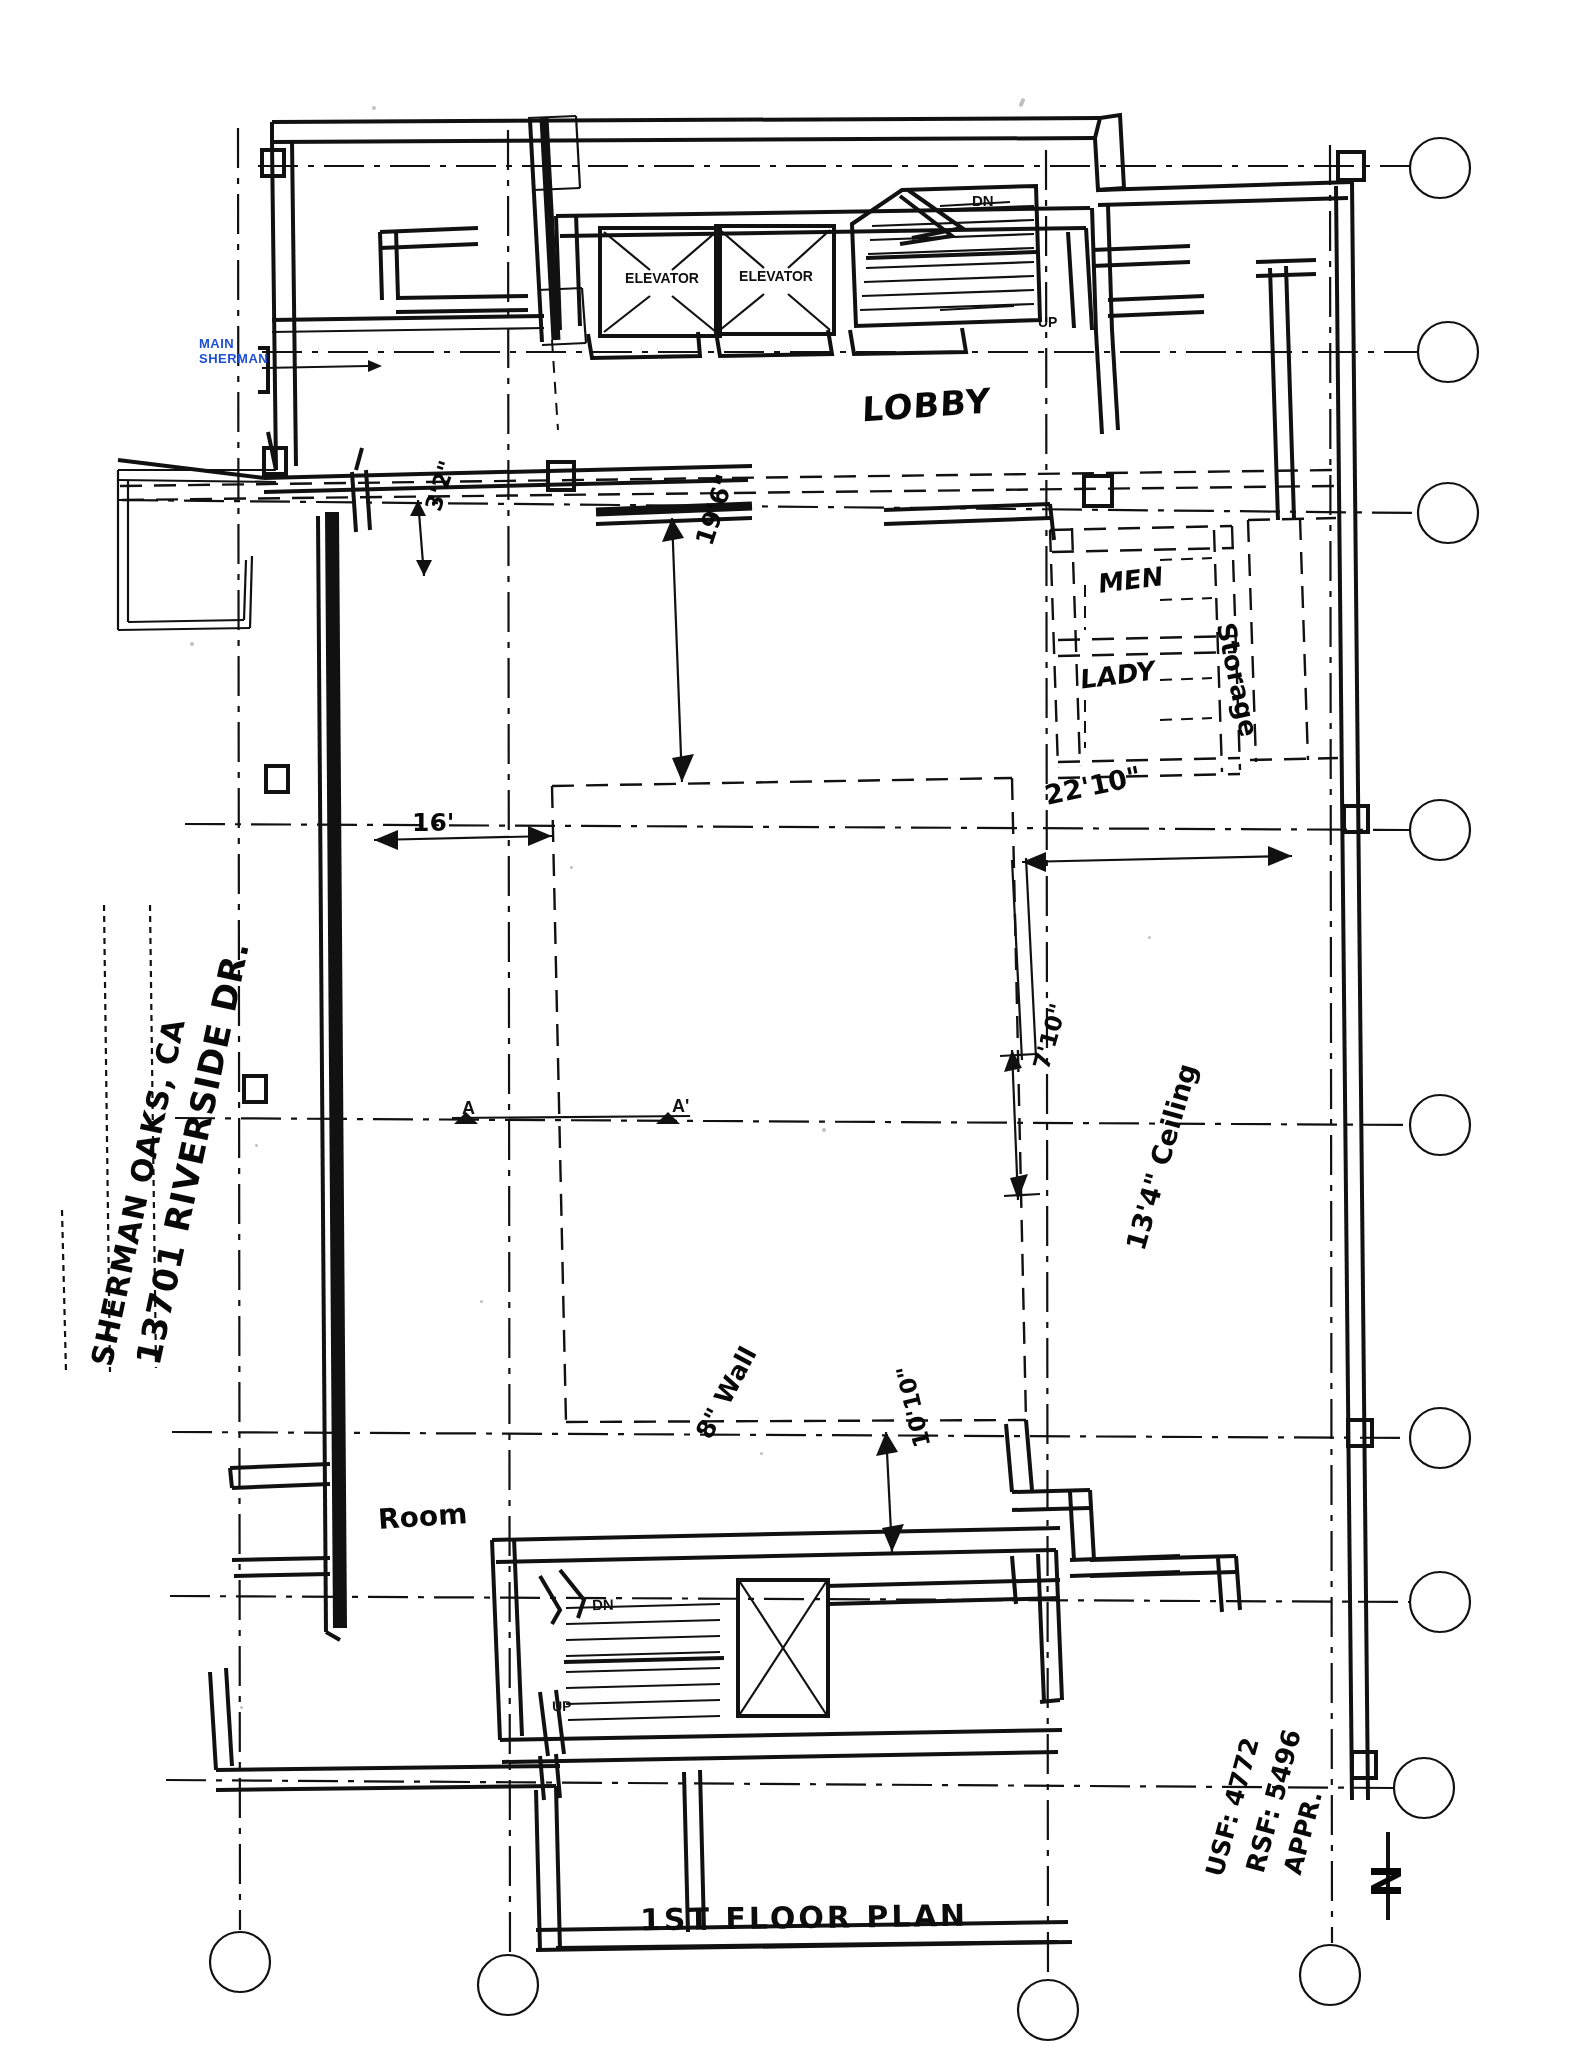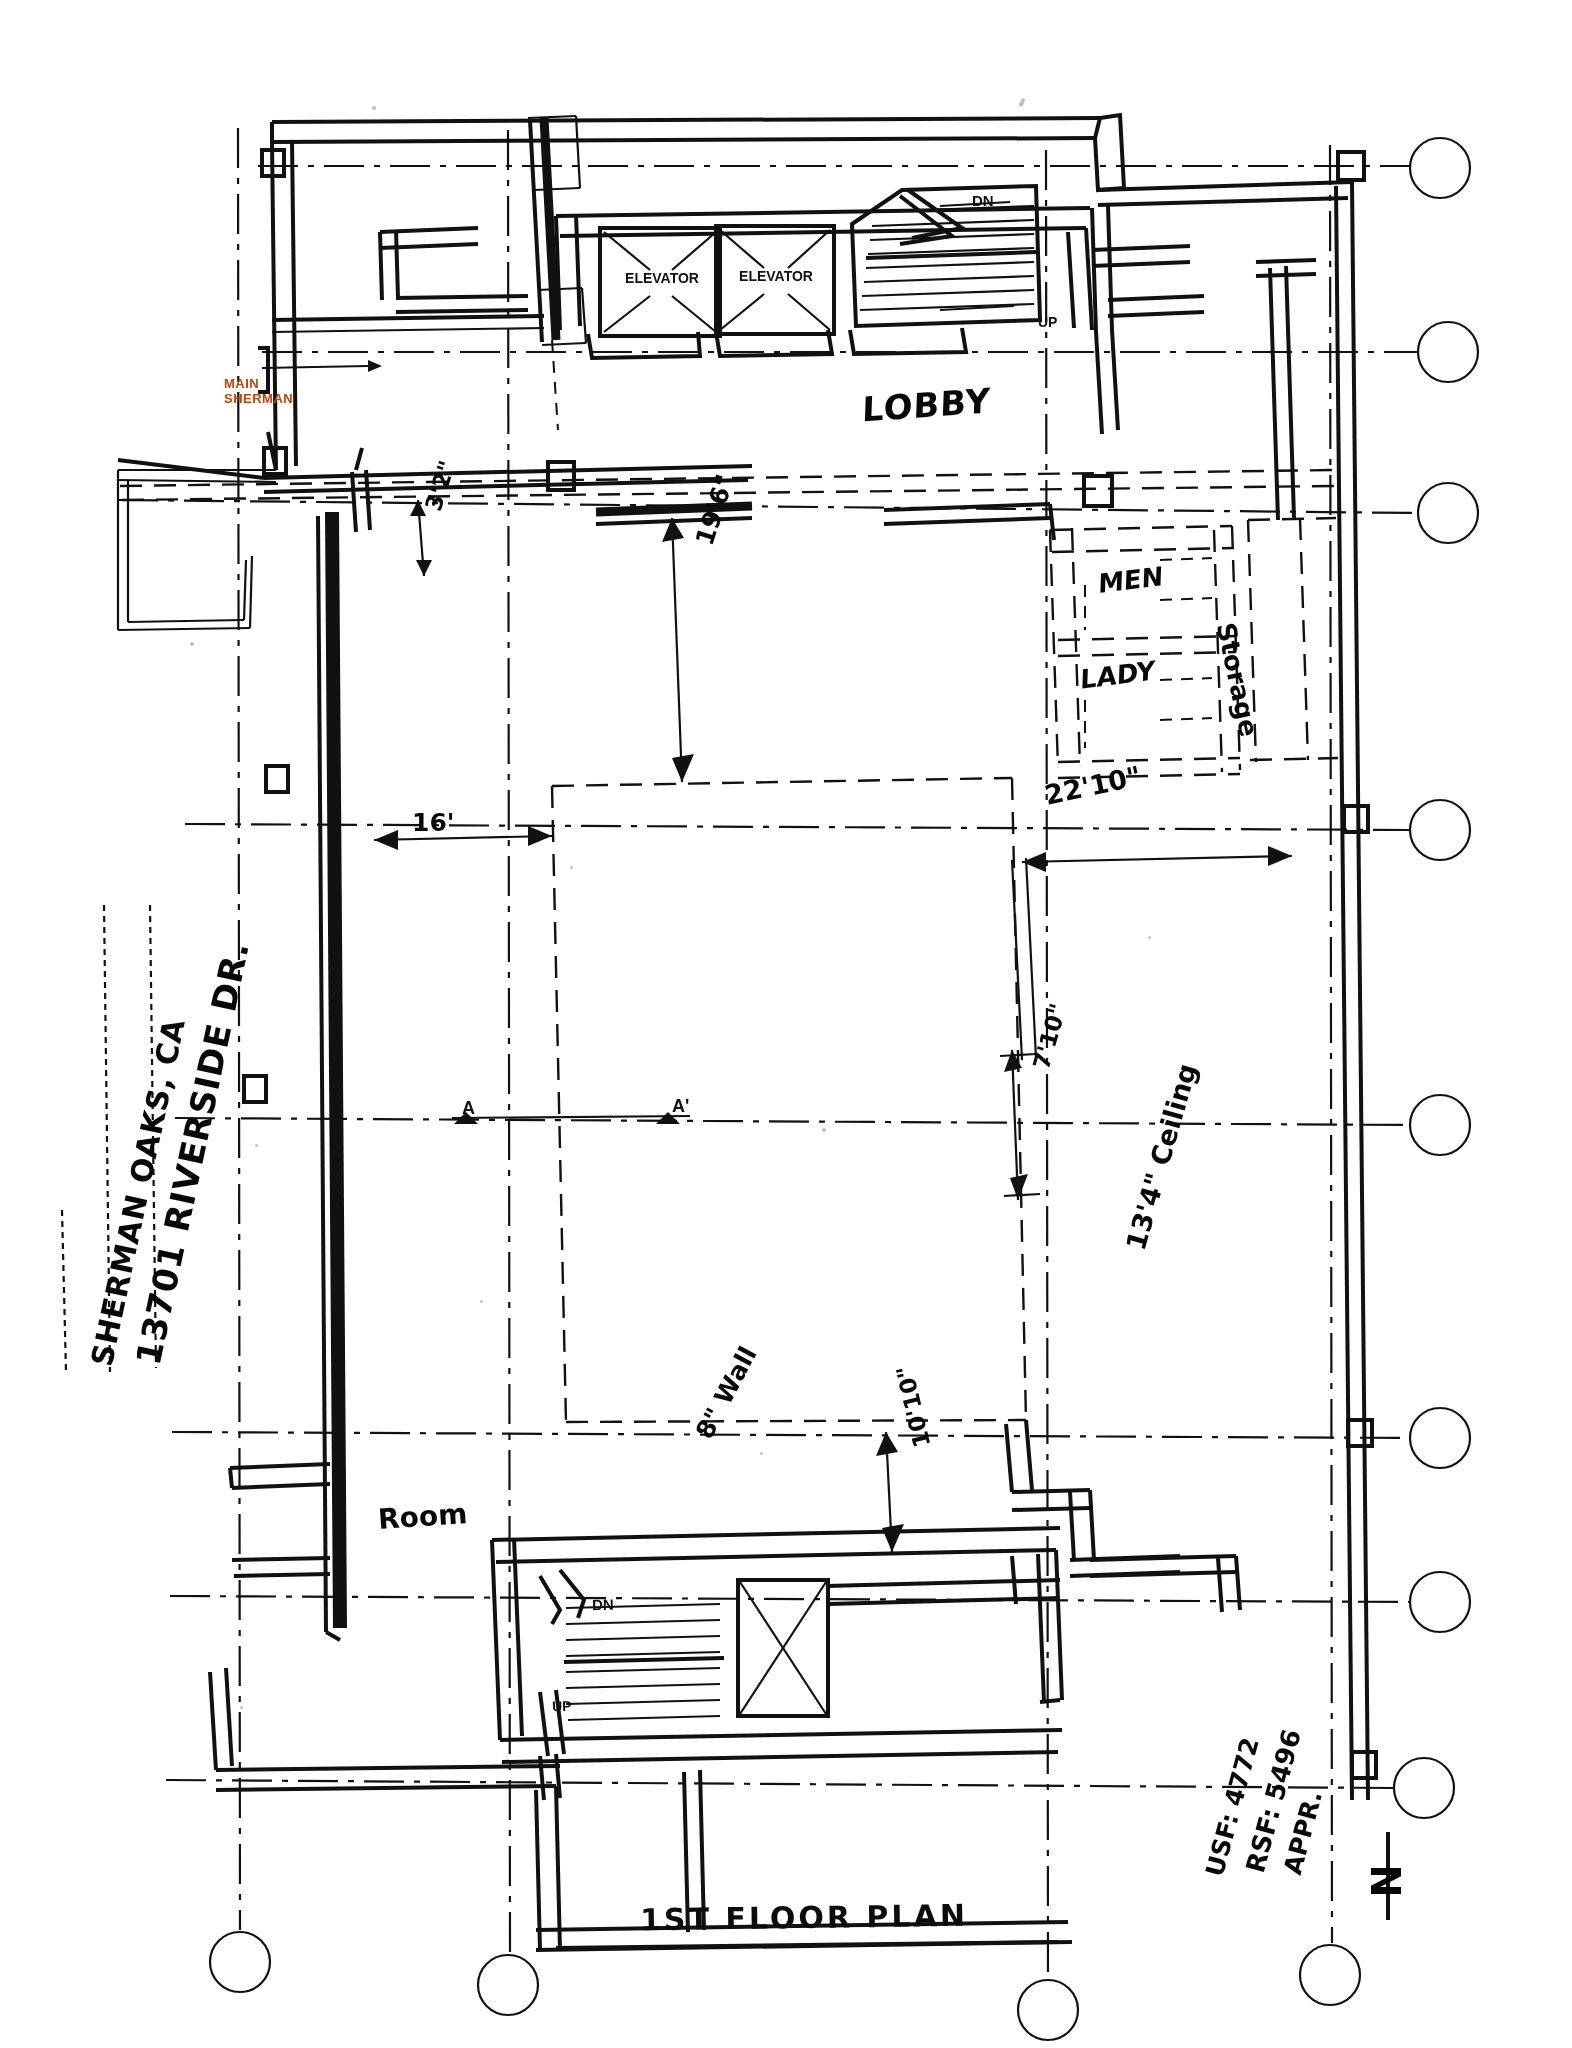--- a/index.html
+++ b/index.html
@@ -373,21 +373,21 @@
     <line class="w thin" x1="62" y1="1210" x2="66" y2="1372" stroke-dasharray="6 5"></line>
   </g>
 
   <line class="w med" x1="556" y1="1948" x2="1058" y2="1942"></line>
 
   <g>
     <path class="w med" d="M 1388 1832 L 1388 1920"></path>
   </g>
 </svg>
 
-<div style="position:absolute;left:224px;top:336px;font:700 13px 'Liberation Sans',sans-serif;color:#c2410c;line-height:15px;letter-spacing:.5px;margin-top:40px;">
+<div style="position:absolute;left:199px;top:336px;font:700 13px 'Liberation Sans',sans-serif;color:#1d4ed8;line-height:15px;letter-spacing:.5px;">
   <div>MAIN</div>
   <div>SHERMAN</div>
 </div>
 
 <div style="position:absolute;left:604px;top:270px;width:116px;text-align:center;font:700 14px 'Liberation Sans',sans-serif;color:#111;">ELEVATOR</div>
 
 <div style="position:absolute;left:718px;top:268px;width:116px;text-align:center;font:700 14px 'Liberation Sans',sans-serif;color:#111;">ELEVATOR</div>
 
 <div style="position:absolute;left:972px;top:192px;font:700 15px 'Liberation Sans',sans-serif;color:#111;">DN</div>
 

